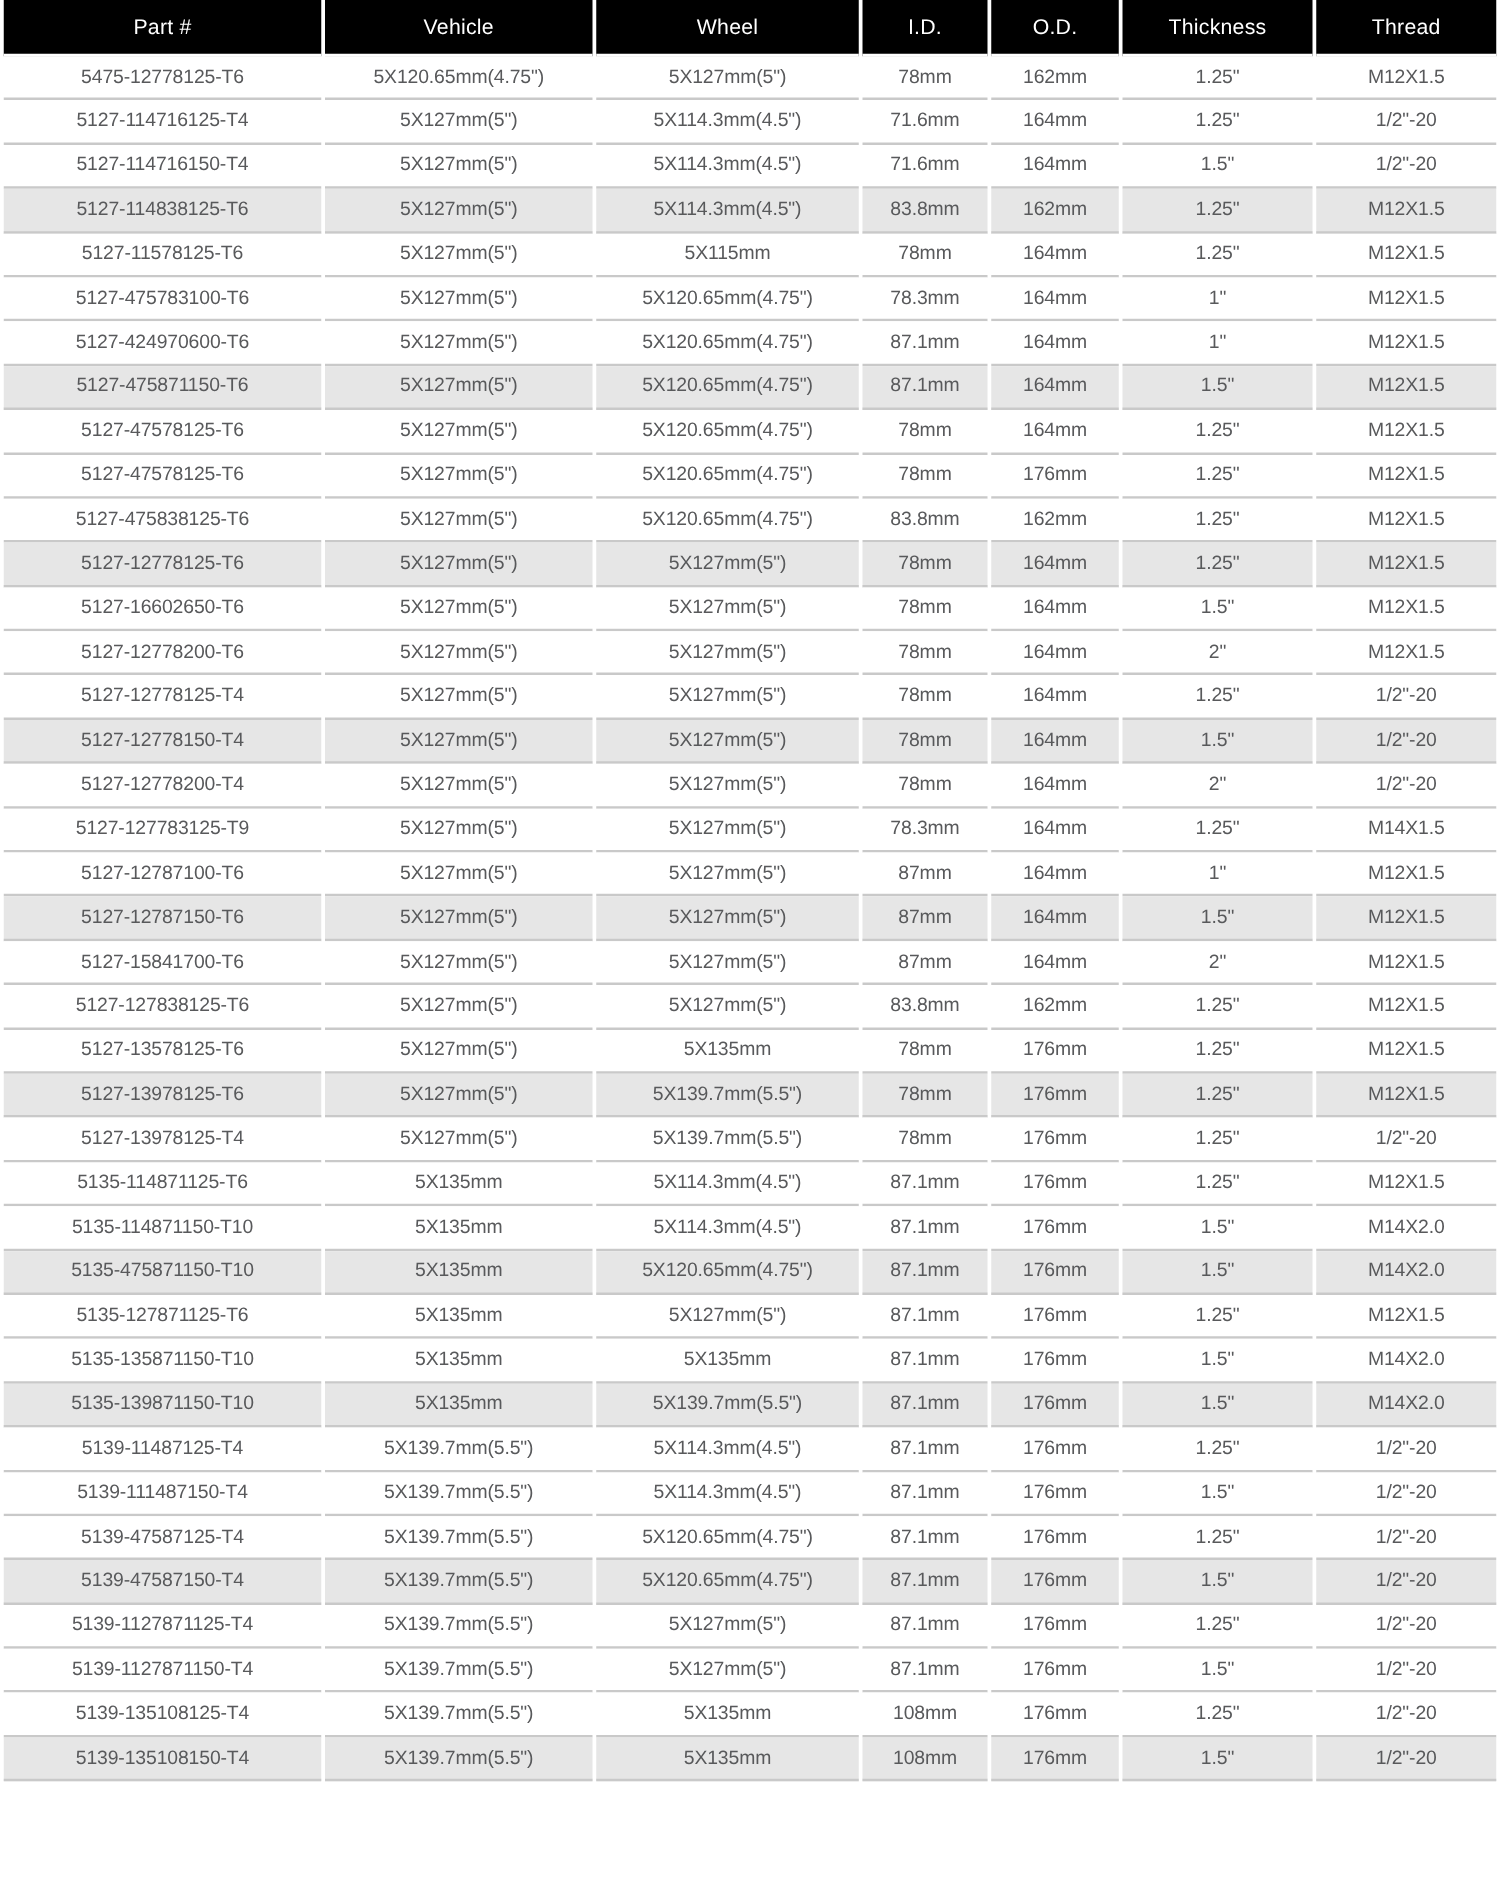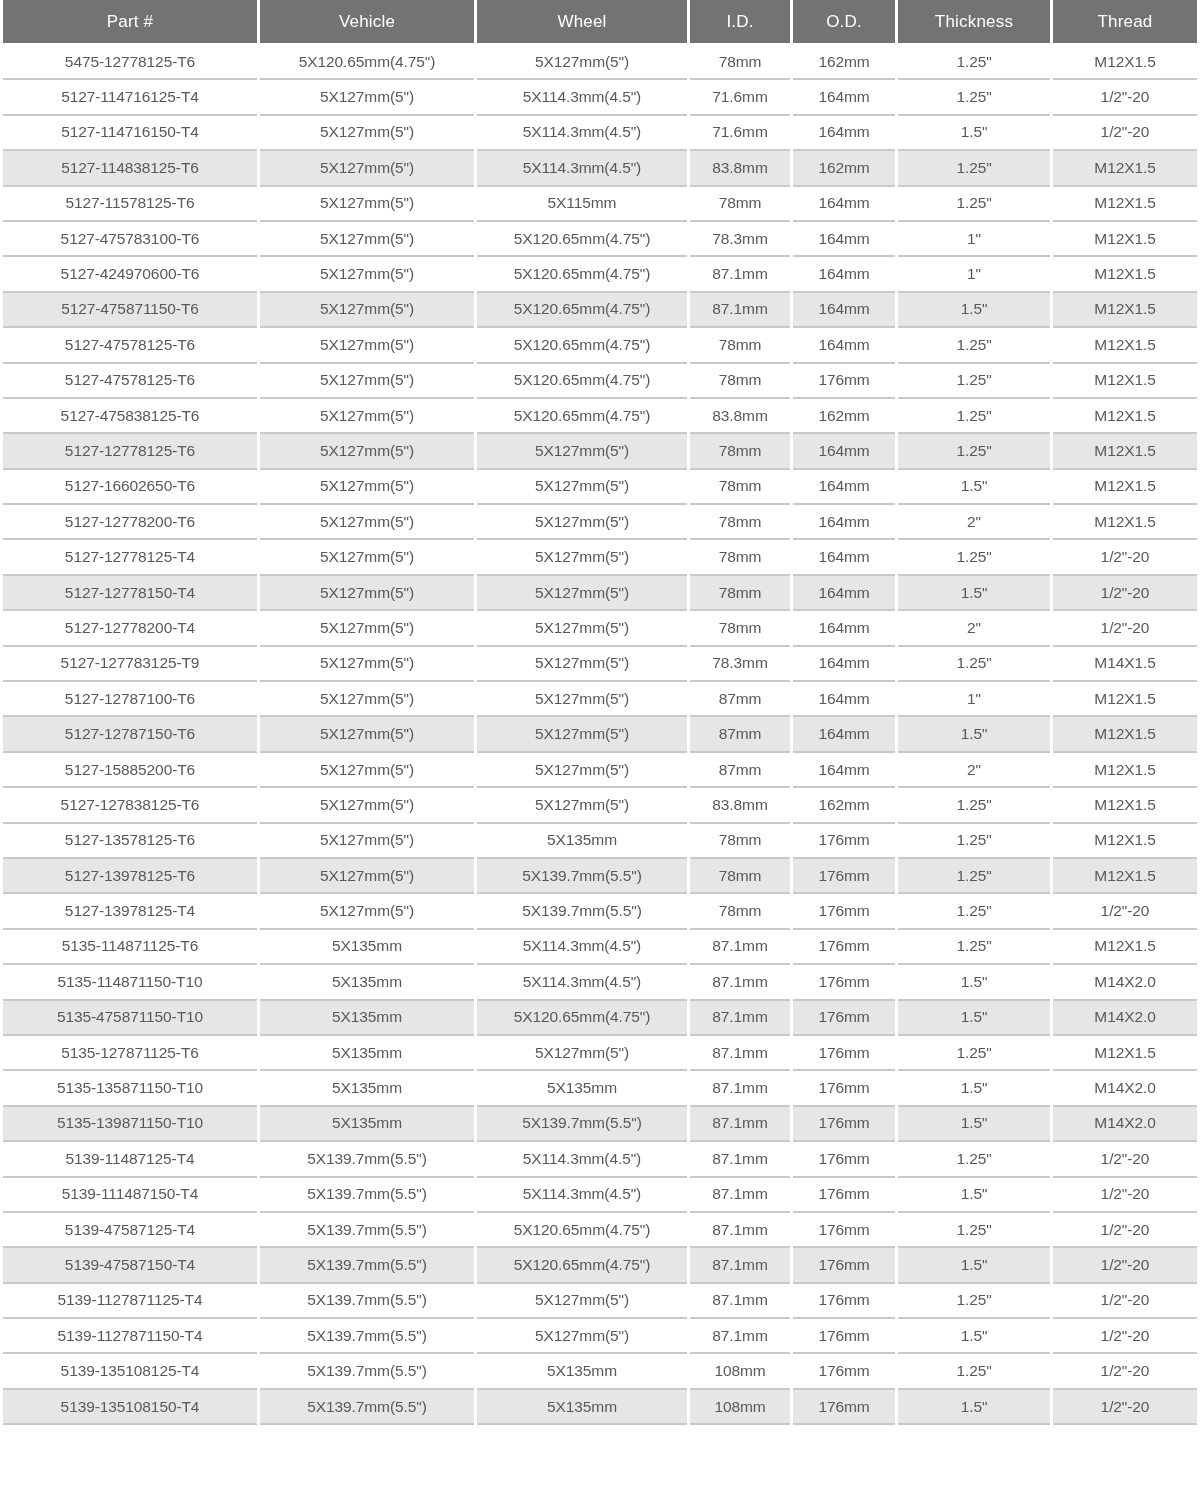--- a/index.html
+++ b/index.html
@@ -14,21 +14,21 @@
     overflow: hidden;
     font-family: "Liberation Sans", "DejaVu Sans", sans-serif;
   }
   table.fitment {
     width: 1200px;
     border-collapse: separate;
     border-spacing: 3px 0;
     table-layout: fixed;
   }
   table.fitment th {
-    background: #737373;
+    background: #000000;
     color: #ffffff;
     font-size: 17px;
     font-weight: normal;
     height: 43px;
     text-align: center;
     vertical-align: middle;
     border-bottom: 2px solid #ffffff;
     letter-spacing: 0.2px;
     padding: 0;
   }
@@ -247,21 +247,21 @@
         <tr class="shaded">
           <td>5127-12787150-T6</td>
           <td>5X127mm(5")</td>
           <td>5X127mm(5")</td>
           <td>87mm</td>
           <td>164mm</td>
           <td>1.5"</td>
           <td>M12X1.5</td>
         </tr>
         <tr>
-          <td>5127-15885200-T6</td>
+          <td>5127-15841700-T6</td>
           <td>5X127mm(5")</td>
           <td>5X127mm(5")</td>
           <td>87mm</td>
           <td>164mm</td>
           <td>2"</td>
           <td>M12X1.5</td>
         </tr>
         <tr>
           <td>5127-127838125-T6</td>
           <td>5X127mm(5")</td>

